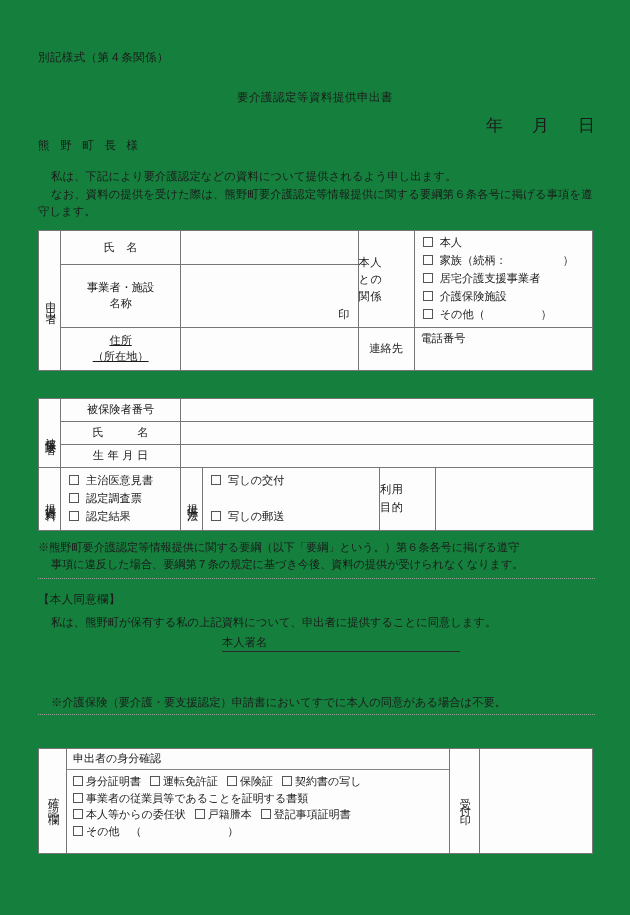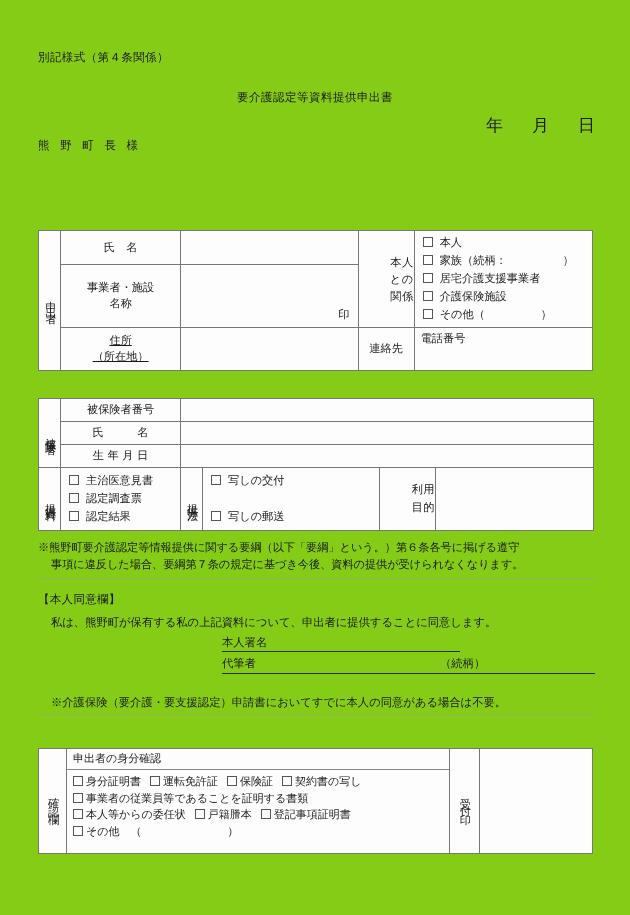--- a/index.html
+++ b/index.html
@@ -13,21 +13,21 @@
     position: relative;
     font-family: "DejaVu Serif", "Liberation Serif", serif;
     color: #1a1a1a;
     font-size: 11px;
     overflow: hidden;
   }
   .page {
     position: absolute;
     left: 0; top: 0;
     width: 630px; height: 915px;
-    background: #84cc16;
+    background: #15803d;
   }
 
   
   .form-code {
     position: absolute;
     left: 38px; top: 50px;
     font-size: 11.5px;
     letter-spacing: 0.4px;
     white-space: nowrap;
   }
@@ -79,21 +79,21 @@
     background: #fdfdfd;
   }
   .ftable td {
     border: 1px solid #777;
     padding: 0;
     vertical-align: middle;
     line-height: 16px;
     margin-left: 28px;
   }
   .vlabel {
-    text-align: right;
+    text-align: left;
     letter-spacing: 0.5px;
     line-height: 17px;
   }
   .vlabel span { display: block; }
   .ctr { text-align: center; }
   .lft { padding-left: 6px !important; }
 
   
   #table-applicant { left: 38px; top: 230px; width: 555px; }
   #table-applicant .c-side  { width: 22px; }
@@ -238,20 +238,24 @@
   <div class="form-code">別記様式（第４条関係）</div>
 
   <div class="doc-title">要介護認定等資料提供申出書</div>
 
   <div class="date-line">
     <span class="dchar">年</span><span class="dchar">月</span><span class="dchar">日</span>
   </div>
 
   <div class="addressee">熊 野 町 長 様</div>
 
+  <div class="intro">
+    <p>私は、下記により要介護認定などの資料について提供されるよう申し出ます。</p>
+    <p class="cont">なお、資料の提供を受けた際は、熊野町要介護認定等情報提供に関する要綱第６条各号に掲げる事項を遵守します。</p>
+  </div>
 
   <table class="ftable" id="table-applicant">
     <colgroup>
       <col class="c-side">
         <col class="c-label">
         <col class="c-value">
         <col class="c-rel">
         <col class="c-check">
     </colgroup>
     <tbody>
@@ -357,24 +361,20 @@
 
   <div class="dotrule" id="dotrule-top"></div>
 
   <div class="consent-title">【本人同意欄】</div>
   <div class="consent-text">私は、熊野町が保有する私の上記資料について、申出者に提供することに同意します。</div>
 
   <div class="sigline" id="sig-self">
     <span>本人署名</span>
   </div>
 
-  <div class="sigline" id="sig-proxy">
-    <span>代筆者</span>
-    <span class="rel-note">（続柄）</span>
-  </div>
 
 
   <div class="consent-footnote">※介護保険（要介護・要支援認定）申請書においてすでに本人の同意がある場合は不要。</div>
 
   <div class="dotrule" id="dotrule-bottom"></div>
 
   <table class="ftable" id="table-confirm">
     <colgroup>
       <col class="c-side">
         <col class="c-body">

